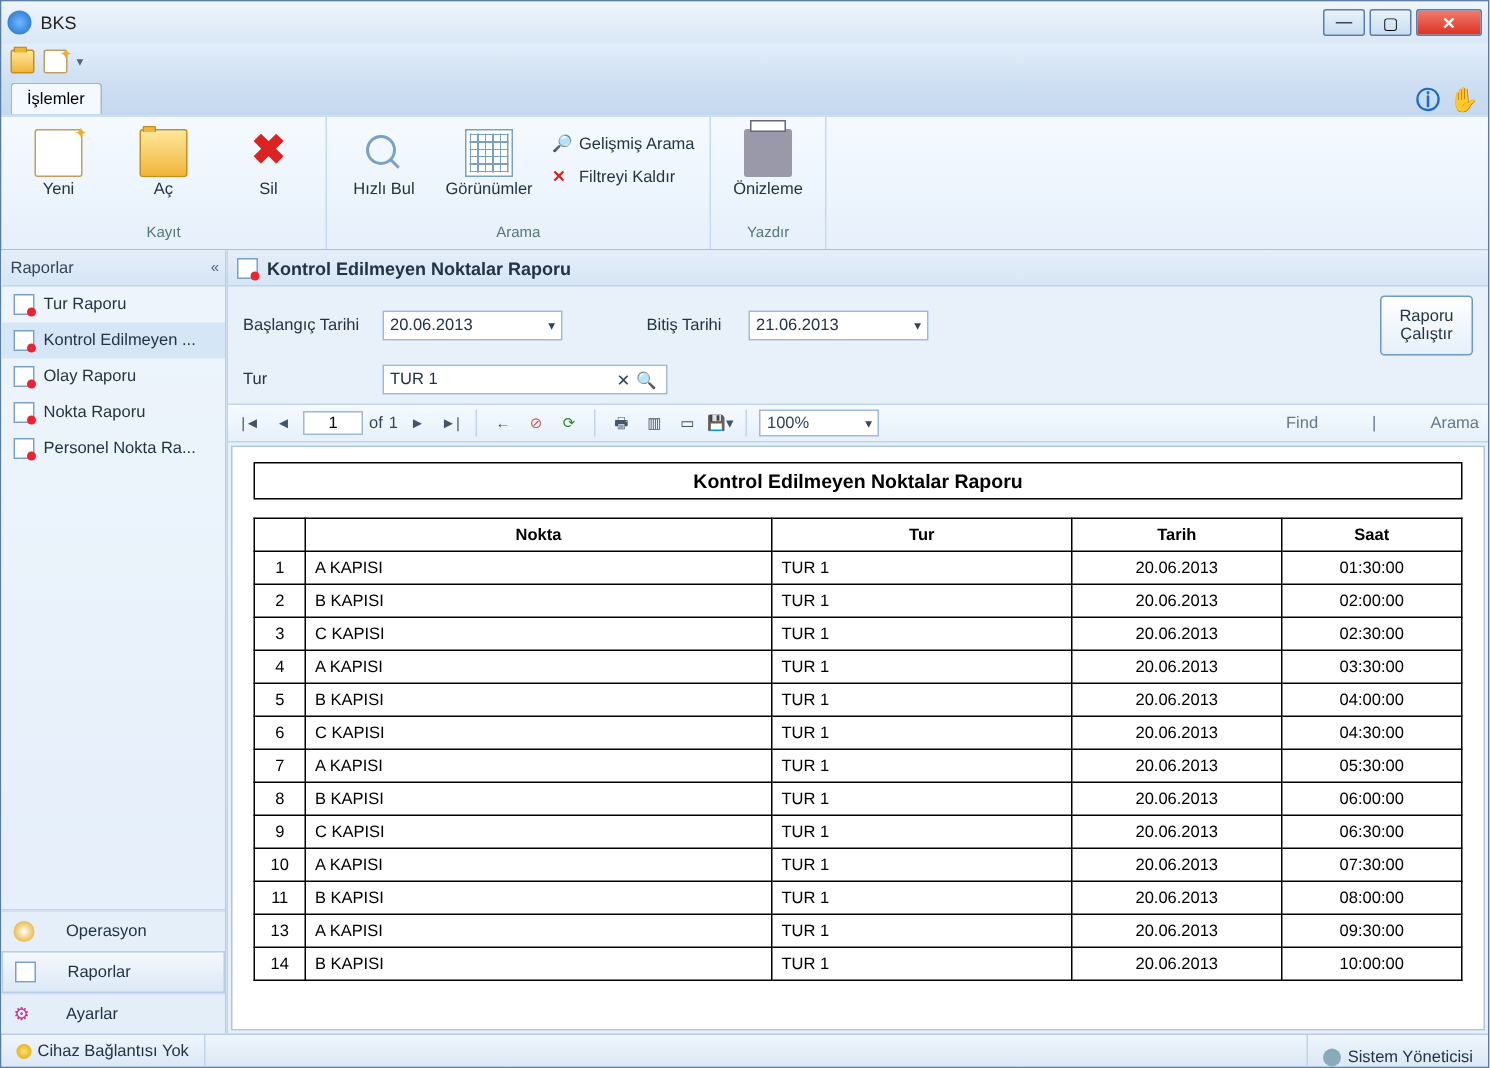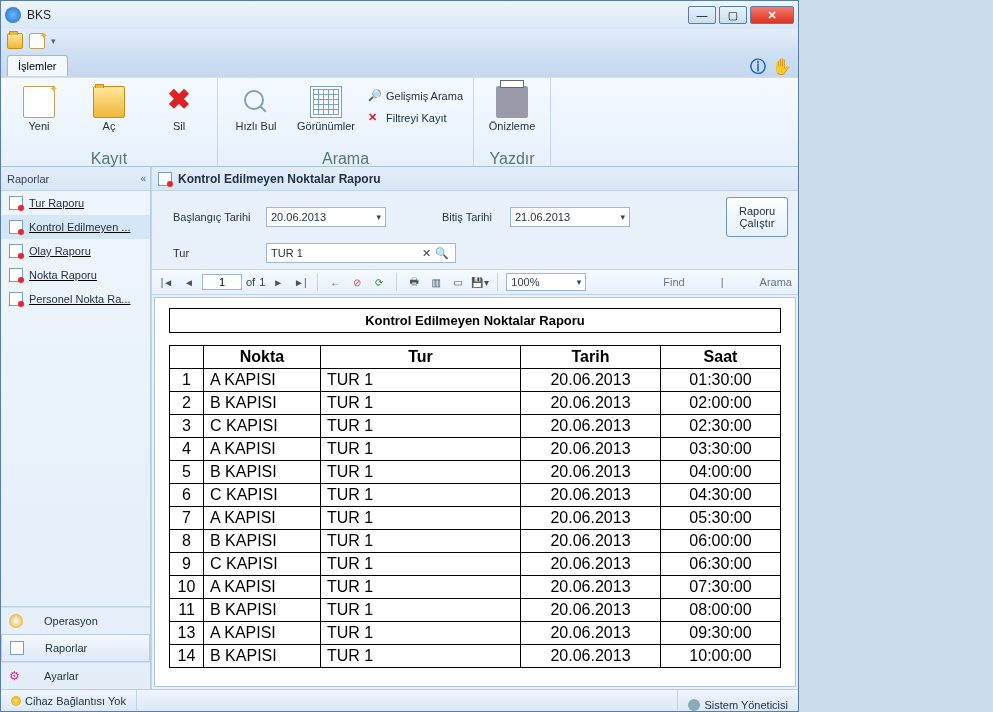--- a/index.html
+++ b/index.html
@@ -1,19 +1,19 @@
 <!DOCTYPE html>
 <html><head>
 <meta charset="utf-8">
 <style>
 * { box-sizing: border-box; margin: 0; padding: 0; font-family: 'Segoe UI', Tahoma, sans-serif; }
 body { width: 993px; height: 712px; overflow: hidden; background: #cde; }
 
 
-.window { width: 799px; height: 712px; background: #d6e5f5; border: 1px solid #5a7ca8; display: flex; flex-direction: column; }
+.window { width: 993px; height: 712px; background: #d6e5f5; border: 1px solid #5a7ca8; display: flex; flex-direction: column; }
 .titlebar { height: 28px; background: linear-gradient(#eef5fb,#d9e7f7); display:flex; align-items:center; padding:0 4px; }
 .titlebar .app-icon { width:16px; height:16px; margin-right:6px; background: radial-gradient(circle,#6fb7ff,#1a6bc7); border-radius:50%; }
 .titlebar .title { font-size:12px; color:#222; flex:1; }
 .win-btns { display:flex; gap:3px; }
 .win-btn { width:28px; height:18px; border:1px solid #5a7ca8; border-radius:2px; display:flex; align-items:center; justify-content:center; font-size:11px; }
 .win-btn.min { background:linear-gradient(#e8f2fb,#c7def3); }
 .win-btn.max { background:linear-gradient(#e8f2fb,#c7def3); }
 .win-btn.close { background:linear-gradient(#f57a6d,#d93422); color:#fff; width:44px; font-weight:bold;}
 
 
@@ -23,53 +23,53 @@
 
 .rib-tabs { height:24px; display:flex; align-items:center; padding:0 6px; background:linear-gradient(#cfe0f3,#c5d8ef); gap:4px; }
 .rib-tab { padding:4px 10px; font-size:11px; background:#f4f9ff; border:1px solid #9db8d8; border-bottom:none; border-radius:3px 3px 0 0; }
 .rib-tabs .help { margin-left:auto; display:flex; gap:6px; padding-right:4px; }
 .help .hbtn { width:16px; height:16px; }
 
 
 .ribbon { height:90px; background:linear-gradient(#f5faff,#e6f0fb); border-top:1px solid #cde0f3; border-bottom:1px solid #a9c2de; display:flex; }
 .rgroup { border-right:1px solid #c5d8ef; padding:4px 6px 2px; display:flex; flex-direction:column; }
 .rgroup .items { flex:1; display:flex; align-items:flex-start; gap:6px;}
-.rgroup .cap { text-align:center; font-size:16px; color:#577; height:14px; }
+.rgroup .cap { text-align:center; font-size:10px; color:#577; height:14px; }
 .ritem { display:flex; flex-direction:column; align-items:center; width:64px; cursor:default; padding-top:4px; gap:2px; }
 .ritem .bigic { width:32px; height:32px; }
 .ritem .lbl { font-size:11px; color:#234; text-align:center; }
 .rstack { display:flex; flex-direction:column; gap:2px; padding-top:4px; }
 .smallact { display:flex; align-items:center; gap:4px; font-size:11px; color:#234; height:20px; padding:0 4px; }
 .smallact .smic { width:14px; height:14px; }
 
 
 .mainrow { flex:1; display:flex; min-height:0; background:#eef5fc; }
 
 
 .sidebar { width:150px; background:linear-gradient(#eef5fc,#e4eef9); border-right:1px solid #b9cee6; display:flex; flex-direction:column; }
 .sb-head { height:24px; display:flex; align-items:center; padding:0 6px; font-size:11px; color:#345; background:linear-gradient(#e4eef9,#d7e6f5); border-bottom:1px solid #c0d5eb; }
 .sb-head .chev { margin-left:auto; font-size:10px; letter-spacing:-2px; color:#567; }
-.sb-list { flex:1; overflow:auto;text-decoration:underline; }
+.sb-list { flex:1; overflow:auto; }
 .sb-item { display:flex; align-items:center; gap:6px; padding:5px 8px; font-size:11px; color:#234; cursor:default; }
 .sb-item.selected { background:#d5e6f7; }
 .sb-item .ric { width:14px; height:14px; background:#fff; border:1px solid #7aa0c8; position:relative; }
 .sb-item .ric::after { content:''; position:absolute; bottom:-2px; right:-2px; width:6px; height:6px; background:#e23; border-radius:50%; }
 .sb-bot { border-top:1px solid #c0d5eb; }
 .sb-btn { display:flex; align-items:center; gap:21px; padding:6px 8px; font-size:11px; color:#234; border-top:1px solid #d0def0; cursor:default; }
 .sb-btn.selected { background:linear-gradient(#f4f8fd,#dce9f6); border:1px solid #b8cde4; }
 .sb-btn .bic { width:14px; height:14px; }
 
 
 .content { flex:1; display:flex; flex-direction:column; min-width:0; background:#e8f0fa; border-left:1px solid #c0d5eb;justify-content:flex-end; }
 .ct-head { height:24px; display:flex; align-items:center; gap:6px; padding:0 6px; font-size:12px; font-weight:bold; color:#234; background:linear-gradient(#e4eef9,#d7e6f5); border-bottom:1px solid #c0d5eb; }
 .ct-head .hic { width:14px; height:14px; background:#fff; border:1px solid #7aa0c8; position:relative; }
 .ct-head .hic::after{ content:''; position:absolute; bottom:-2px; right:-2px; width:6px; height:6px; background:#e23; border-radius:50%; }
 
 .filters { padding:6px 10px; display:flex; flex-direction:column; gap:6px; font-size:11px; color:#234; }
-.frow { display:flex; align-items:center; gap:8px;margin-left:11px; }
+.frow { display:flex; align-items:center; gap:8px; }
 .flabel { width:85px; }
 .drop { height:20px; width:120px; background:#fff; border:1px solid #9db8d8; display:flex; align-items:center; padding:0 4px; font-size:11px; }
 .drop .arw { margin-left:auto; font-size:9px; color:#345; }
 .turbox { width:190px; display:flex; align-items:center; }
 .turbox .x { margin-left:auto; font-size:11px; color:#345; padding:0 2px; }
 .turbox .mag { font-size:11px; color:#2a6bc7; padding:0 2px; }
 .runbtn { margin-left:auto; width:62px; height:40px; background:linear-gradient(#fefefe,#e6f0fb); border:1px solid #6a9acb; border-radius:3px; display:flex; align-items:center; justify-content:center; font-size:11px; text-align:center; color:#234; }
 
 
 .vtool { height:26px; background:linear-gradient(#f5faff,#e6f0fb); border-top:1px solid #c0d5eb; border-bottom:1px solid #c0d5eb; display:flex; align-items:center; gap:4px; padding:0 6px; font-size:11px; color:#345; }
@@ -79,21 +79,21 @@
 .vtool .sep { width:1px; height:18px; background:#c0d5eb; margin:0 4px; }
 .vtool .zoomsel { width:80px; height:18px; border:1px solid #9db8d8; background:#fff; display:flex; align-items:center; padding:0 4px; font-size:11px;}
 .vtool .zoomsel .arw { margin-left:auto; font-size:9px;}
 .vtool .spacer { flex:1; }
 .vtool .findlbl { color:#678;margin-left:32px; }
 
 
 .viewport { flex:1; background:#fff; border:1px solid #b0c6df; margin:2px; overflow:auto; position:relative; }
 .page { margin:10px 14px; }
 .rpt-title-box { border:1px solid #000; padding:4px 0; text-align:center; font-weight:bold; font-size:13px; margin-bottom:12px; }
-table.rpt { border-collapse:collapse; width:100%; font-size:16px;border-radius:13px; }
+table.rpt { border-collapse:collapse; width:100%; font-size:11px;border-radius:13px; }
 table.rpt th, table.rpt td { border:1px solid #000; padding:2px 6px; height:22px; }
 table.rpt th { font-weight:bold; text-align:center; }
 table.rpt td.idx { text-align:center; width:34px; }
 table.rpt td.date { text-align:center; width:140px; }
 table.rpt td.time { text-align:center; width:120px; }
 table.rpt td.tur { width:200px; }
 
 
 .viewport::-webkit-scrollbar { width:16px; }
 .viewport::-webkit-scrollbar-track { background:#e6eef8; }
@@ -181,21 +181,21 @@
           <div class="bigic ic-grid"></div>
           <div class="lbl">Görünümler</div>
         </div>
         <div class="rstack">
           <div class="smallact">
             <span class="smic" style="color:#2a6bc7;">🔎</span>
             <span>Gelişmiş Arama</span>
           </div>
           <div class="smallact">
             <span class="smic" style="color:#d22;font-weight:bold;">✕</span>
-            <span>Filtreyi Kayıt</span>
+            <span>Filtreyi Kaldır</span>
           </div>
         </div>
       </div>
       <div class="cap">Arama</div>
     </div>
 
     <div class="rgroup">
       <div class="items">
         <div class="ritem">
           <div class="bigic ic-print"></div>

